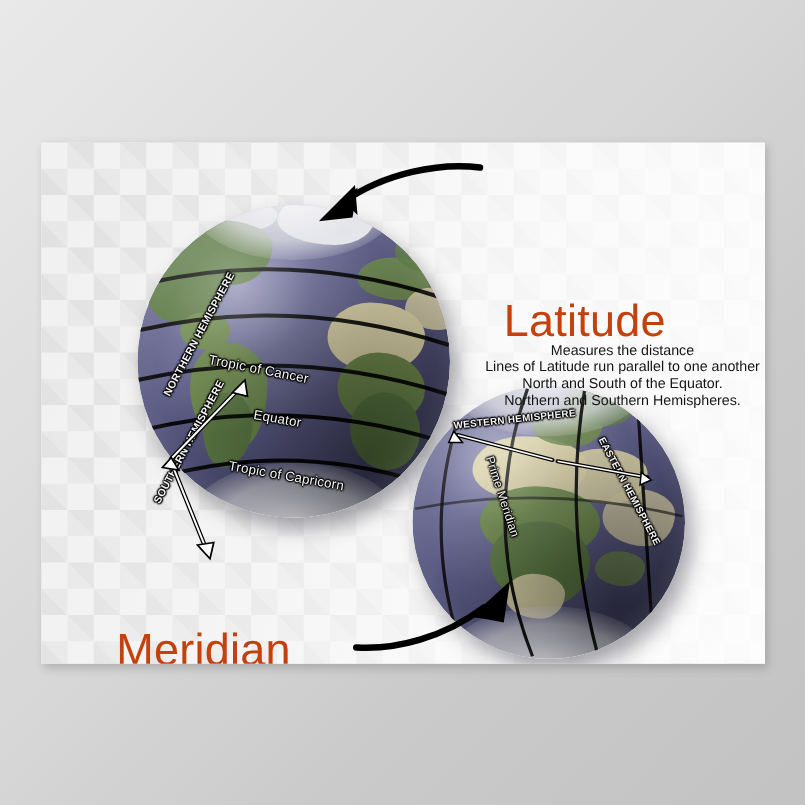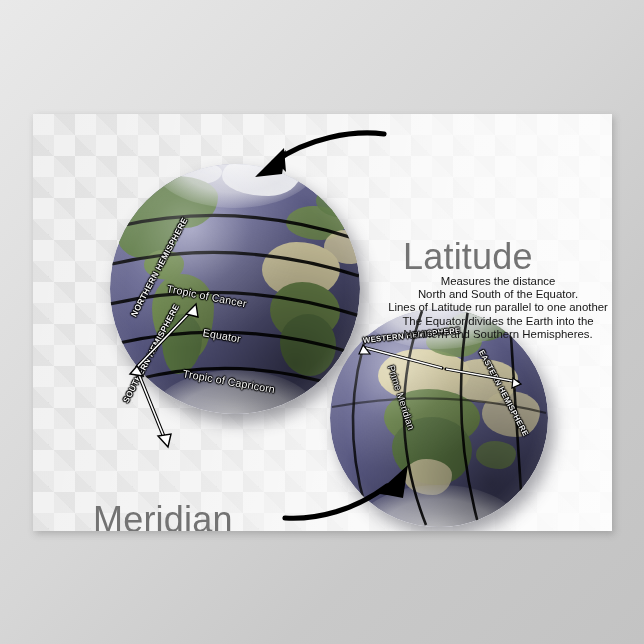--- a/index.html
+++ b/index.html
@@ -35,21 +35,21 @@
     filter:blur(.4px);
   }
   #checkerfade{
     position:absolute;inset:0;
     background:
       linear-gradient(100deg,rgba(255,255,255,.15) 0%,rgba(255,255,255,.45) 38%,rgba(255,255,255,.72) 62%,rgba(255,255,255,.88) 100%);
   }
 
   
   .heading{
-    position:absolute;font-weight:400;color:#737373;
+    position:absolute;font-weight:400;color:#c2410c;
     letter-spacing:.2px;white-space:nowrap;
     font-family:"Liberation Sans", sans-serif;
   }
   .body-txt{
     position:absolute;color:#151515;text-align:center;
     line-height:1.16;font-size:11.4px;white-space:nowrap;
   }
   .body-txt div{display:block;}
 
   #lat-title{left:370px;top:122px;font-size:36px;}
@@ -228,22 +228,21 @@
 
     <svg class="callout" style="left:250px;top:348px;width:140px;height:62px;" viewBox="0 0 140 62">
       <path d="M2,56 C34,58 72,48 104,24" fill="none" stroke="#000" stroke-width="5.2" stroke-linecap="round"></path>
       <polygon points="124,4 96,32 118,34 108,24" fill="#000"></polygon>
       <polygon points="125,3 94,31 120,36" fill="#000"></polygon>
     </svg>
 
     <div class="heading" id="lat-title">Latitude</div>
     <div class="body-txt" id="lat-body">
       <div>Measures the distance</div>
+      <div>Lines of Latitude run parallel to one another</div>
       <div>North and South of the Equator.</div>
-      <div>Lines of Latitude run parallel to one another</div>
-      <div>The Equator divides the Earth into the</div>
       <div>Northern and Southern Hemispheres.</div>
     </div>
 
     <div class="heading" id="lon-title">Meridian</div>
 
   </div>
 </div>
 
 </body></html>

